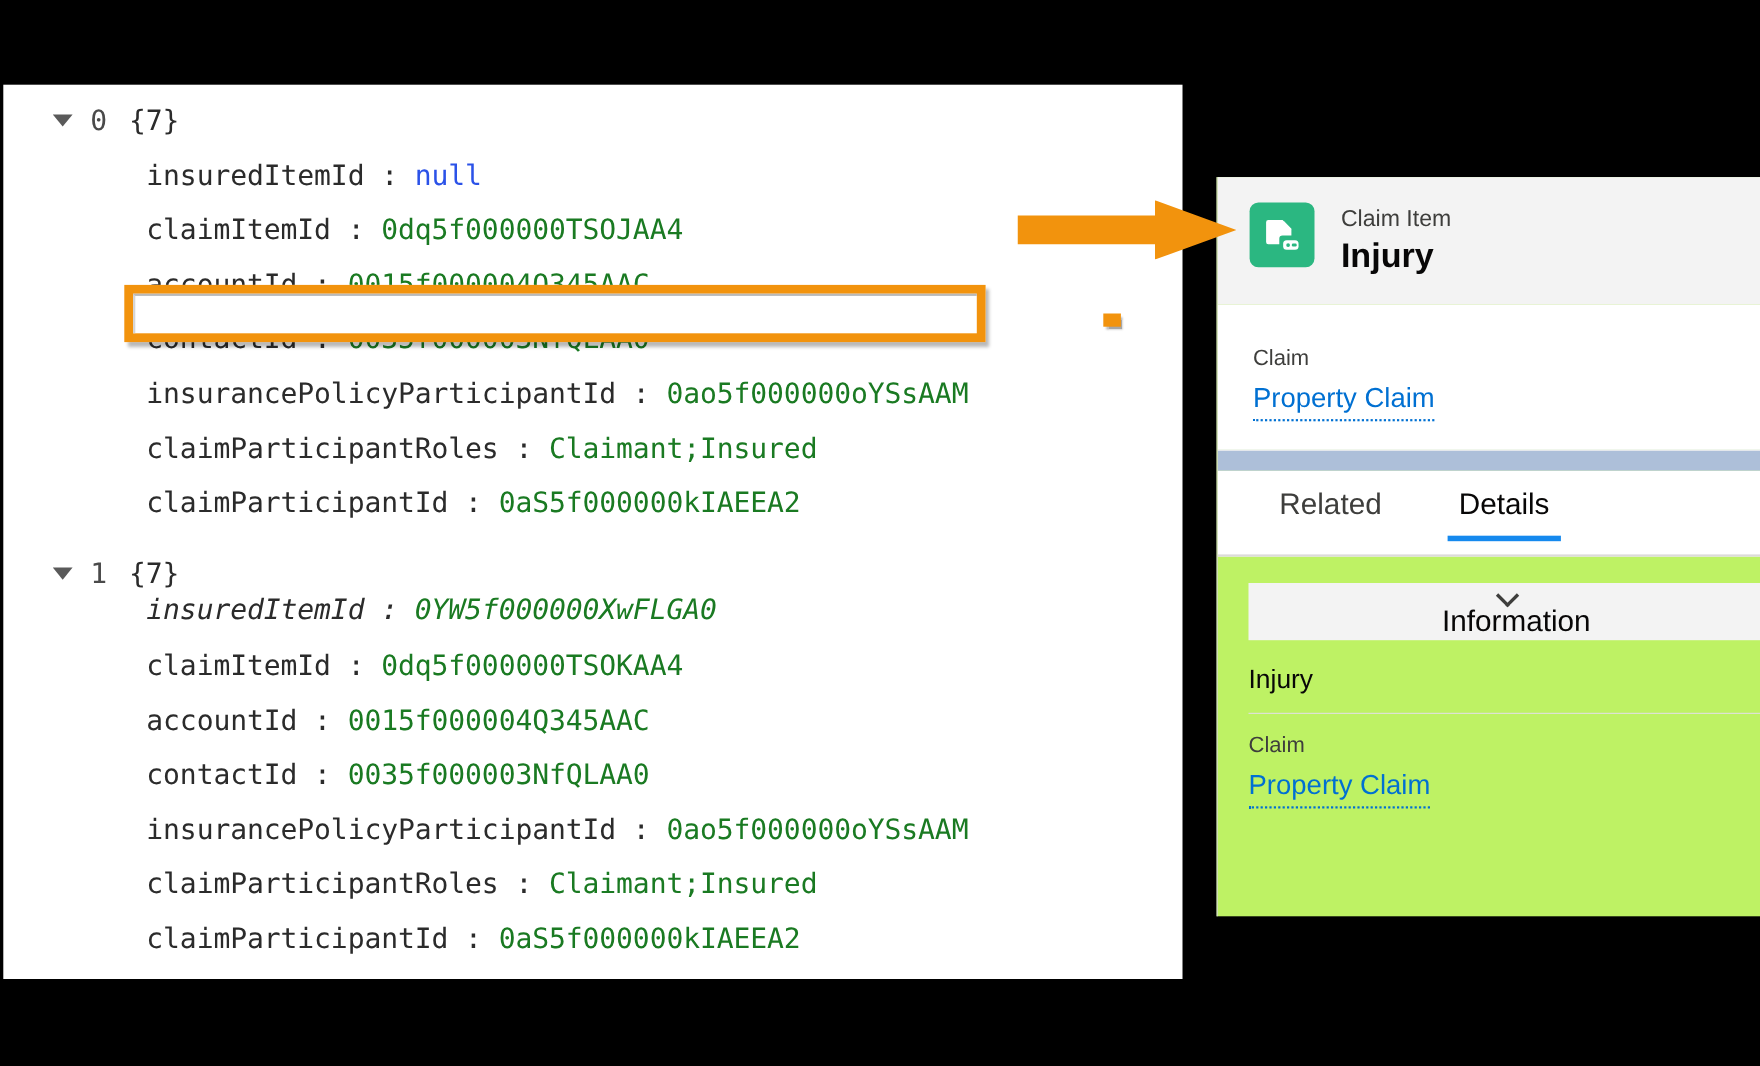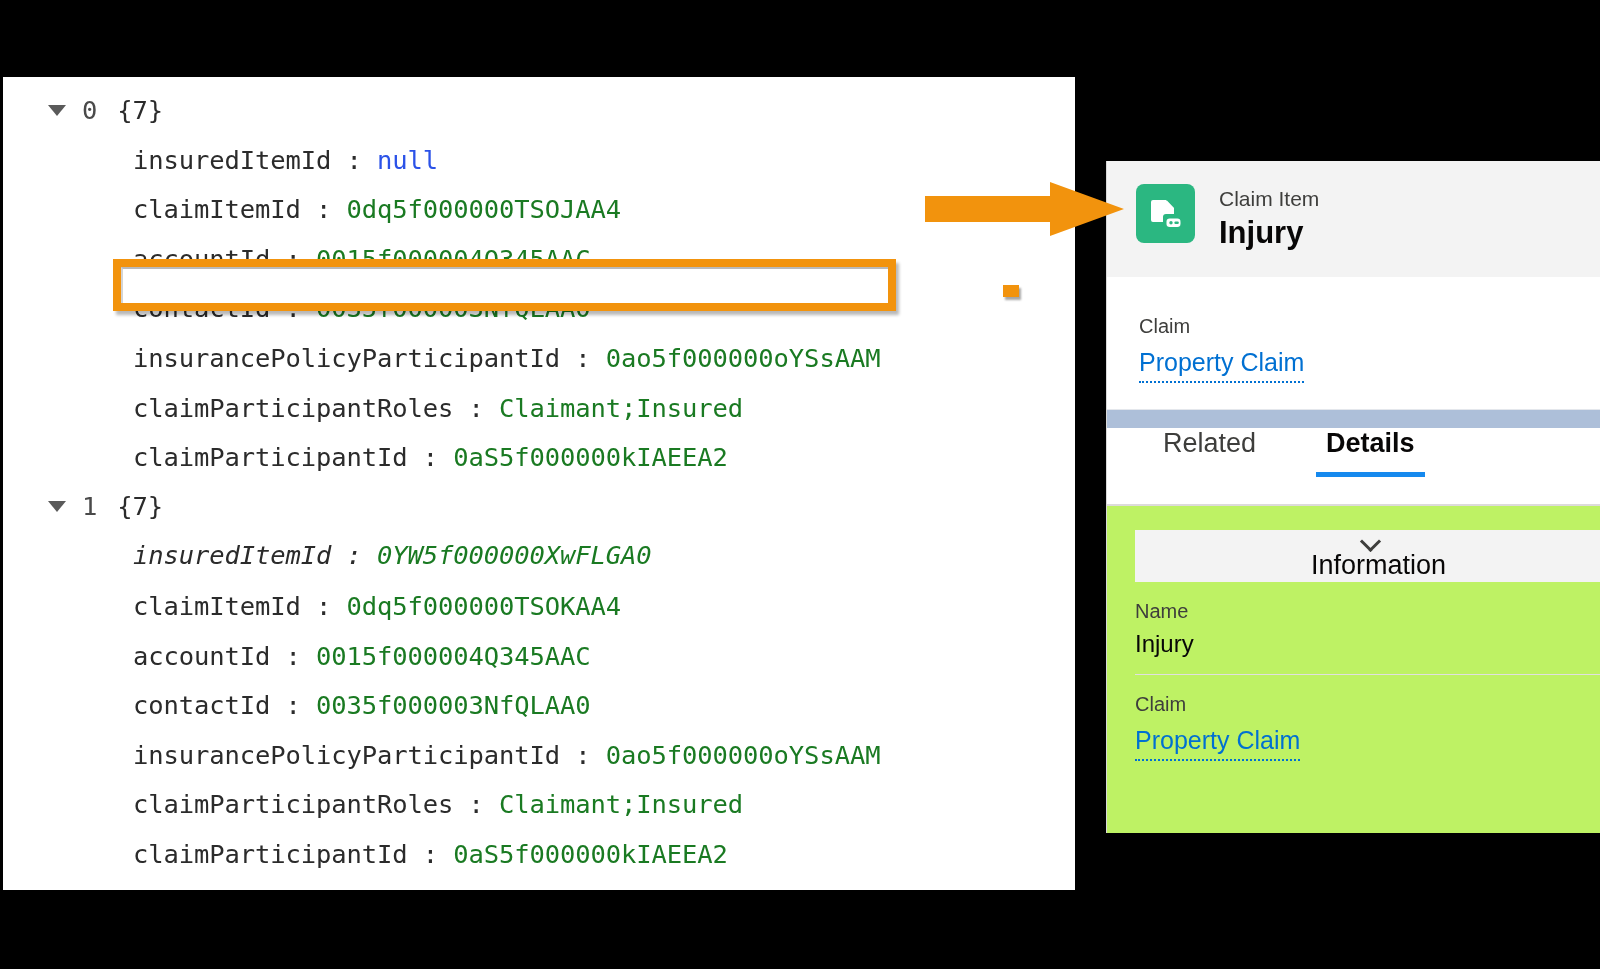--- a/index.html
+++ b/index.html
@@ -190,38 +190,38 @@
   }
 
   #blue-band {
     height: 18px;
     background: #adbfd9;
     border-top: 1px solid #e4e7ec;
   }
 
   #tabs {
     display: flex;
-    align-items: flex-start;
+    align-items: center;
     height: 78px;
     padding-left: 46px;
     border-bottom: 2px solid #dddbda;
     background: #ffffff;
     box-sizing: border-box;
   }
   .tab {
     font-size: 27px;
     color: #3e3e3c;
     padding: 0 10px 16px 10px;
     margin-right: 50px;
     cursor: pointer;
     position: relative;
   }
   .tab.active {
     color: #080707;
-    font-weight: bold;
+    font-weight: normal;
   }
   .tab.active::after {
     content: "";
     position: absolute;
     left: 0;
     right: 0;
     bottom: -2px;
     height: 5px;
     background: #1589ee;
   }
@@ -277,21 +277,21 @@
 <div id="json-panel">
   <div id="json-lines">
       <div class="json-line group" style="top: 18px;"><span class="disclosure"></span><span class="idx">0</span><span class="brace">{7}</span></div>
       <div class="json-line prop" style="top: 67.6px;"><span class="key">insuredItemId</span><span class="colon"> : </span><span class="val-null">null</span></div>
       <div class="json-line prop highlighted" style="top: 117.2px;"><span class="key">claimItemId</span><span class="colon"> : </span><span class="val-str">0dq5f000000TSOJAA4</span></div>
       <div class="json-line prop" style="top: 166.8px;"><span class="key">accountId</span><span class="colon"> : </span><span class="val-str">0015f000004Q345AAC</span></div>
       <div class="json-line prop" style="top: 216.4px;"><span class="key">contactId</span><span class="colon"> : </span><span class="val-str">0035f000003NfQLAA0</span></div>
       <div class="json-line prop" style="top: 266px;"><span class="key">insurancePolicyParticipantId</span><span class="colon"> : </span><span class="val-str">0ao5f000000oYSsAAM</span></div>
       <div class="json-line prop" style="top: 315.6px;"><span class="key">claimParticipantRoles</span><span class="colon"> : </span><span class="val-str">Claimant;Insured</span></div>
       <div class="json-line prop" style="top: 365.2px;"><span class="key">claimParticipantId</span><span class="colon"> : </span><span class="val-str">0aS5f000000kIAEEA2</span></div>
-      <div class="json-line group" style="top: 414px;"><span class="disclosure"></span><span class="idx">1</span><span class="brace">{7}</span></div>
+      <div class="json-line group" style="top: 430px;"><span class="disclosure"></span><span class="idx">1</span><span class="brace">{7}</span></div>
       <div class="json-line prop" style="top: 463px; font-style: italic;"><span class="key">insuredItemId</span><span class="colon"> : </span><span class="val-str">0YW5f000000XwFLGA0</span></div>
       <div class="json-line prop" style="top: 514px;"><span class="key">claimItemId</span><span class="colon"> : </span><span class="val-str">0dq5f000000TSOKAA4</span></div>
       <div class="json-line prop" style="top: 563.6px;"><span class="key">accountId</span><span class="colon"> : </span><span class="val-str">0015f000004Q345AAC</span></div>
       <div class="json-line prop" style="top: 613.2px;"><span class="key">contactId</span><span class="colon"> : </span><span class="val-str">0035f000003NfQLAA0</span></div>
       <div class="json-line prop" style="top: 662.8px;"><span class="key">insurancePolicyParticipantId</span><span class="colon"> : </span><span class="val-str">0ao5f000000oYSsAAM</span></div>
       <div class="json-line prop" style="top: 712.4px;"><span class="key">claimParticipantRoles</span><span class="colon"> : </span><span class="val-str">Claimant;Insured</span></div>
       <div class="json-line prop" style="top: 762px;"><span class="key">claimParticipantId</span><span class="colon"> : </span><span class="val-str">0aS5f000000kIAEEA2</span></div>
     </div>
   <div id="highlight-box">
     <div class="inner-edge"></div>
@@ -335,21 +335,20 @@
     <div class="tab active">Details</div>
   </div>
 
   <div id="section-information">
     <span class="chevron"></span>
     <span id="section-information-label">Information</span>
   </div>
 
   <div id="details-fields">
     <div class="detail-row">
-      <div class="field-label">Name</div>
       <div class="field-value">Injury</div>
     </div>
     <div class="detail-row">
       <div class="field-label">Claim</div>
       <a class="field-link">Property Claim</a>
     </div>
   </div>
 
 </div>
 

